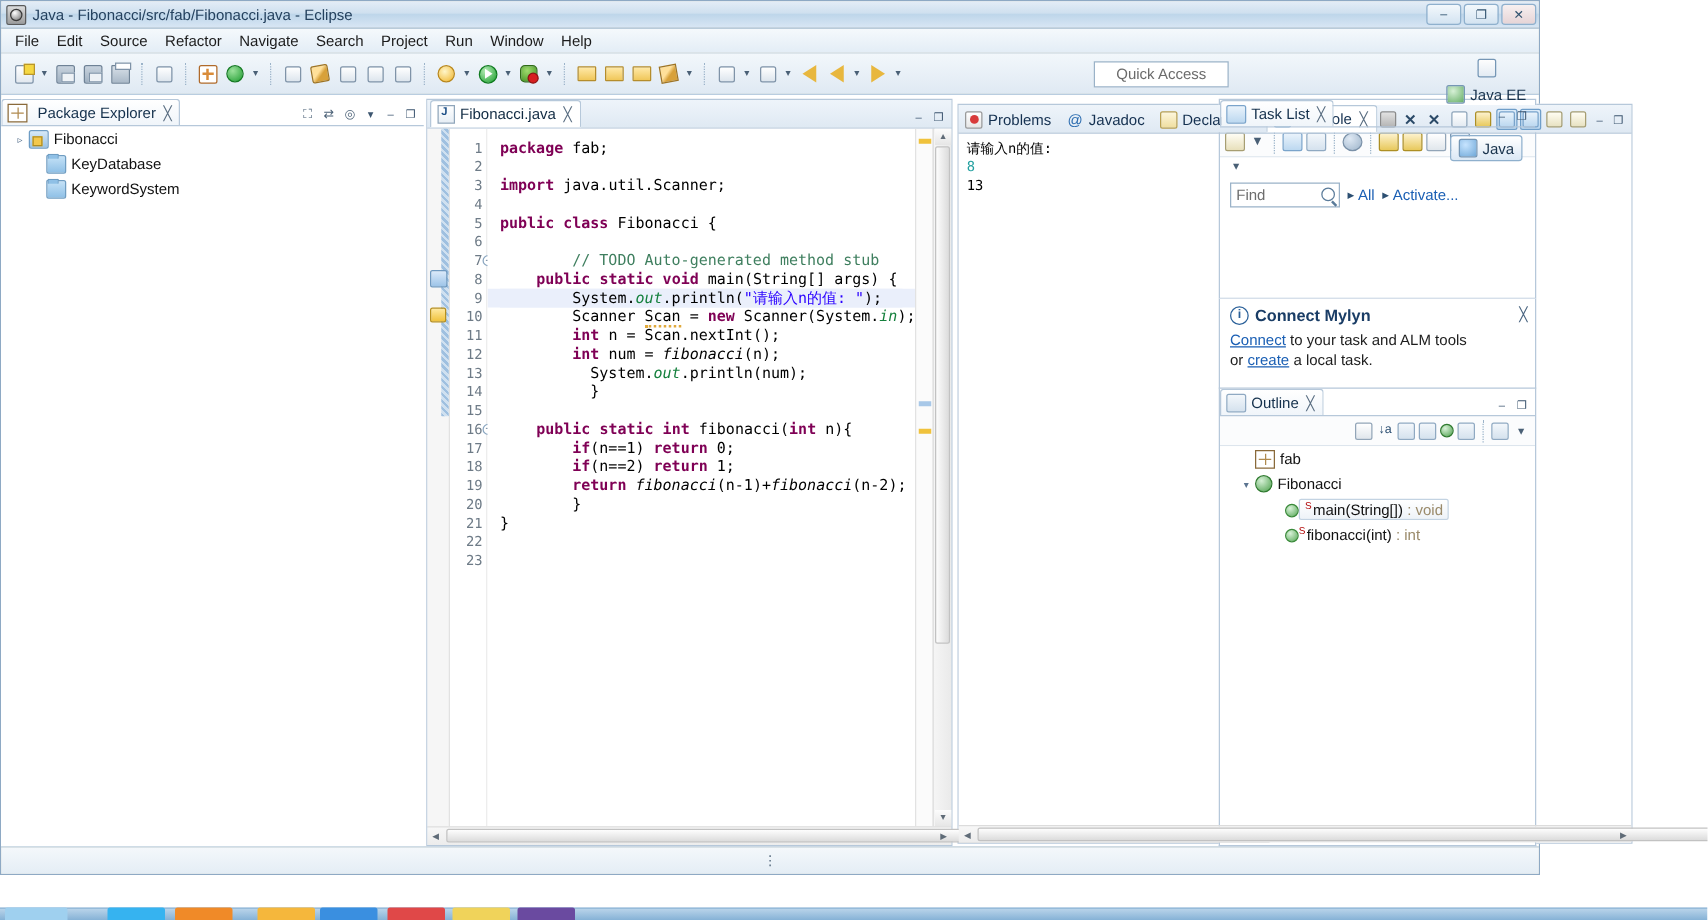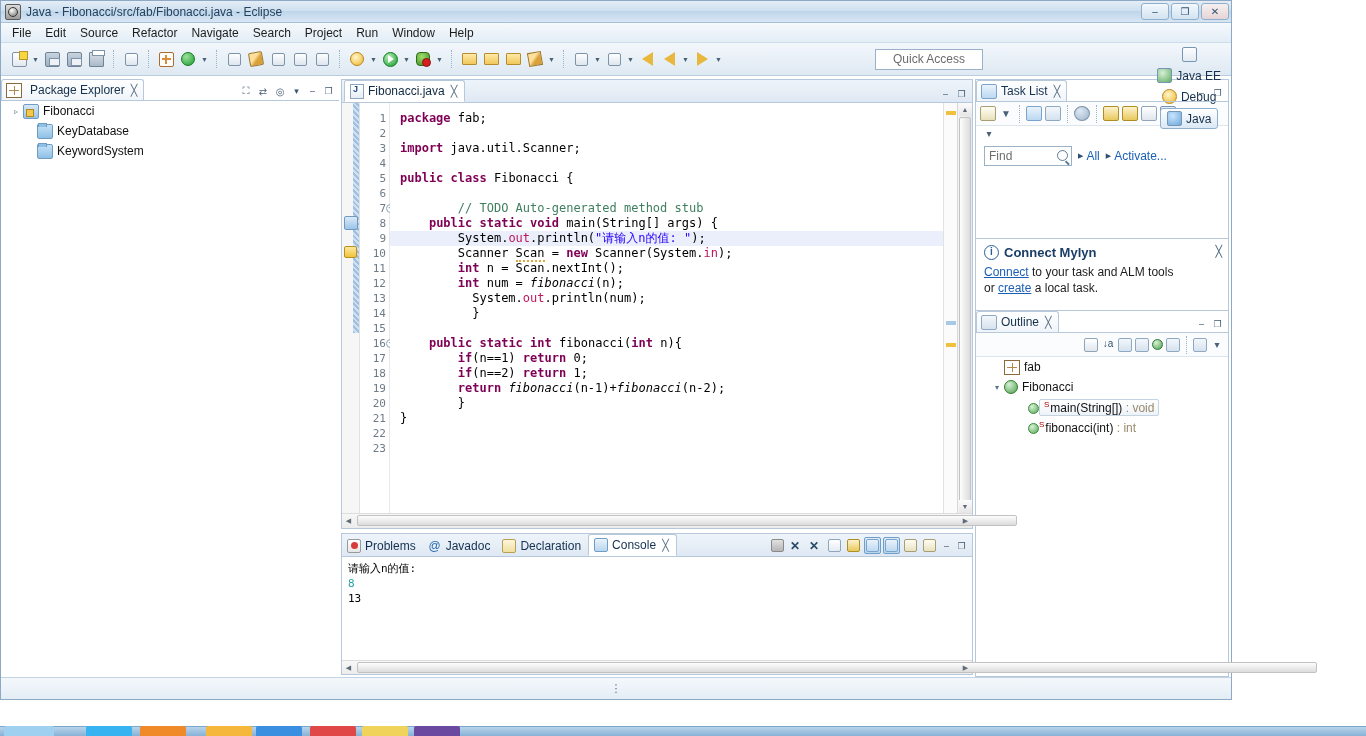--- a/index.html
+++ b/index.html
@@ -327,21 +327,21 @@
     background: radial-gradient(circle at 35% 30%, #d5f0d5, #4da04d);
     border: 1px solid #2f7a2f;
   }
   .ti-method {
     width: 11px; height: 11px; border-radius: 50%;
     background: radial-gradient(circle at 35% 30%, #d9f2d9, #57a857);
     border: 1px solid #3a8a3a; margin: 2px 0 0 2px;
   }
 
   
-  #editor-area { flex: 1 1 auto; display: flex; flex-direction: column; min-width: 0; }
+  #editor-area { flex: 1 1 auto; display: flex; flex-direction: row; min-width: 0; }
   #editor-stack {
     flex: 1 1 auto; display: flex; flex-direction: column; min-height: 0;
     border: 1px solid #b6c8da; margin: 0 2px;
     background: #ffffff;
   }
   #editor-tabbar {
     height: 23px; flex: 0 0 23px;
     display: flex; align-items: flex-end;
     background: linear-gradient(#eef4fa, #dfe9f3);
     border-bottom: 1px solid #b6c8da;
@@ -404,21 +404,21 @@
   }
   .code-line { height: 15px; white-space: pre; }
   .code-line.current {
     background: #eaeffb;
     box-shadow: -10px 0 0 #eaeffb, 680px 0 0 #eaeffb;
   }
   .kw { color: #7f0055; font-weight: bold; }
   .str { color: #2a00ff; }
   .cmt { color: #3f7f5f; }
   .stat { font-style: italic; color: #000; }
-  .field-stat { color: #be185d; }
+  .field-stat { font-style: italic; color: #15803d; }
   .warnu { border-bottom: 2px dotted #e0a93c; }
   #overview-ruler {
     width: 14px; flex: 0 0 14px; background: #fbfbfb;
     border-left: 1px solid #e2e2e2; position: relative;
   }
   .ov-mark { position: absolute; left: 2px; width: 10px; height: 4px; }
   #editor-vscroll {
     width: 15px; flex: 0 0 15px;
     background: linear-gradient(90deg, #f5f5f5, #eaeaea);
     border-left: 1px solid #d8d8d8;

